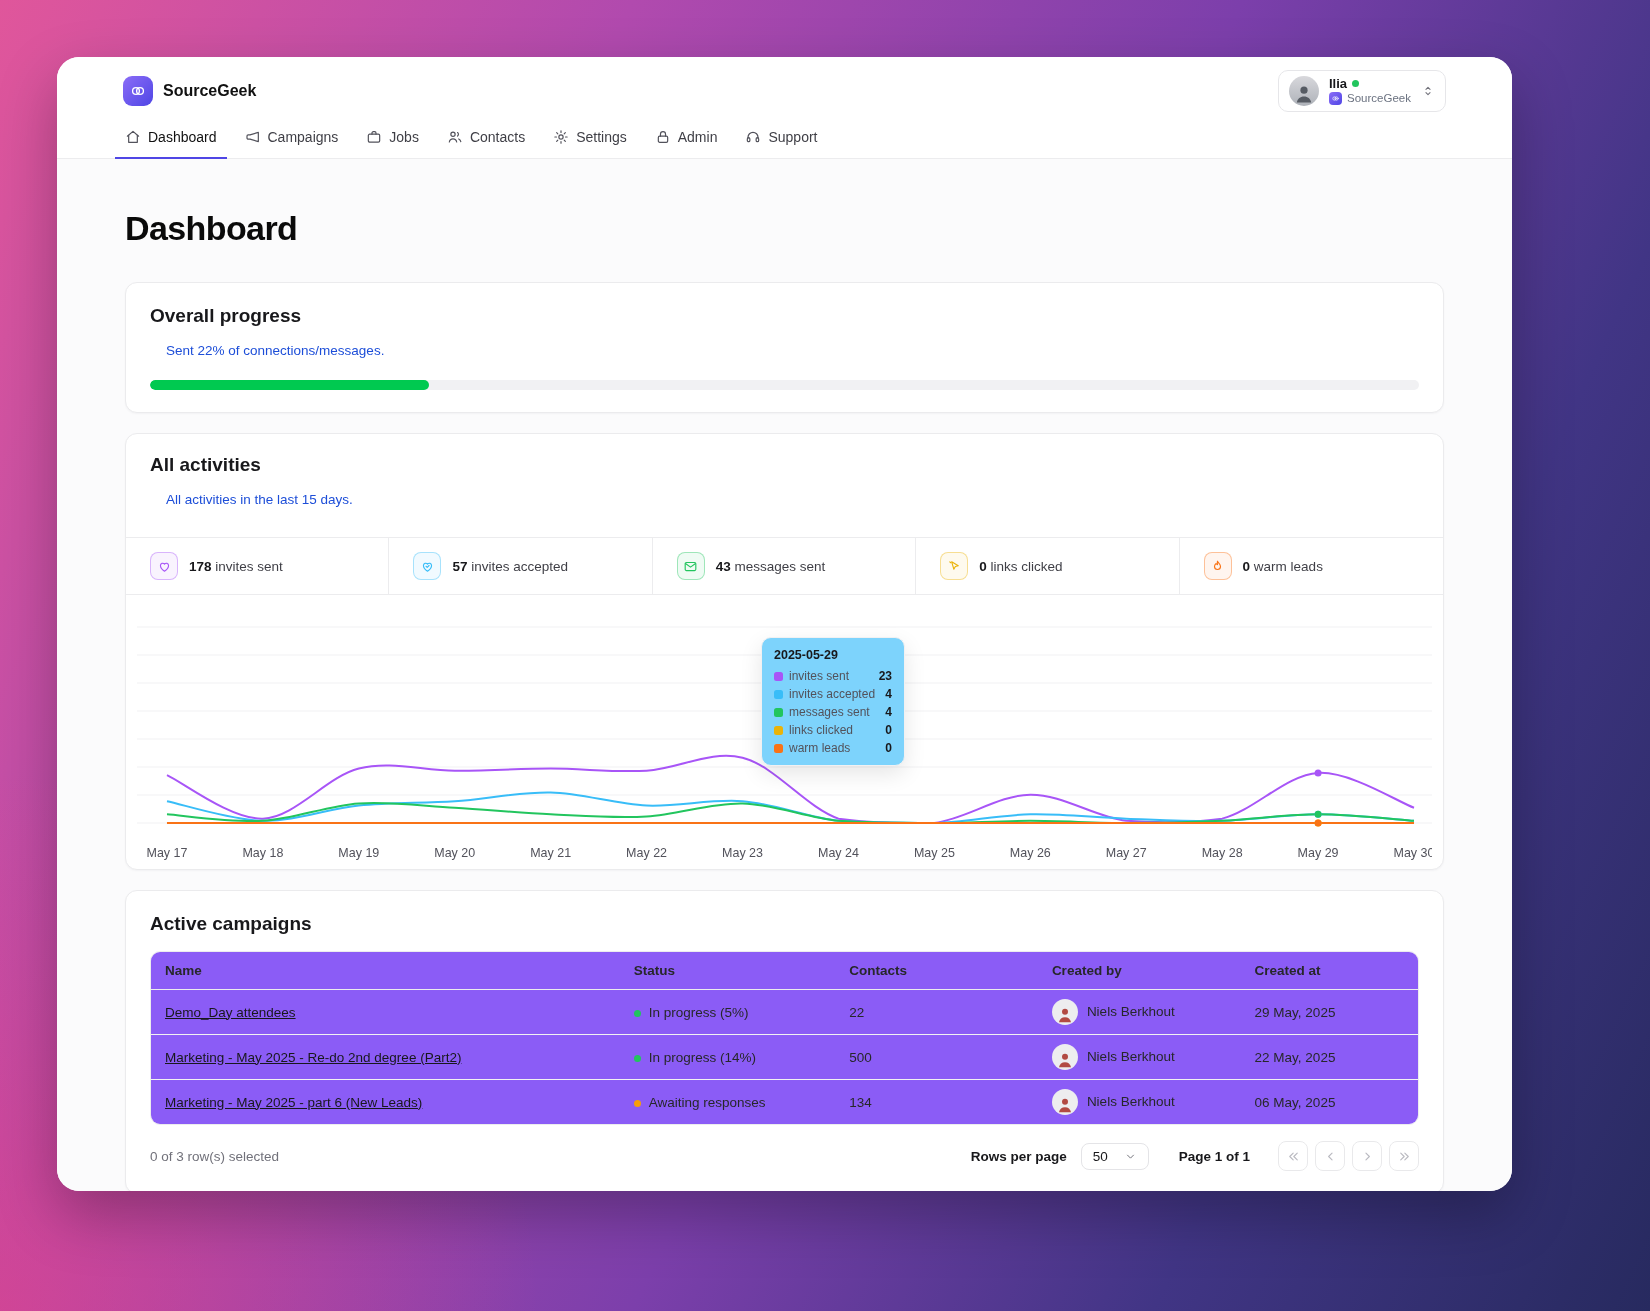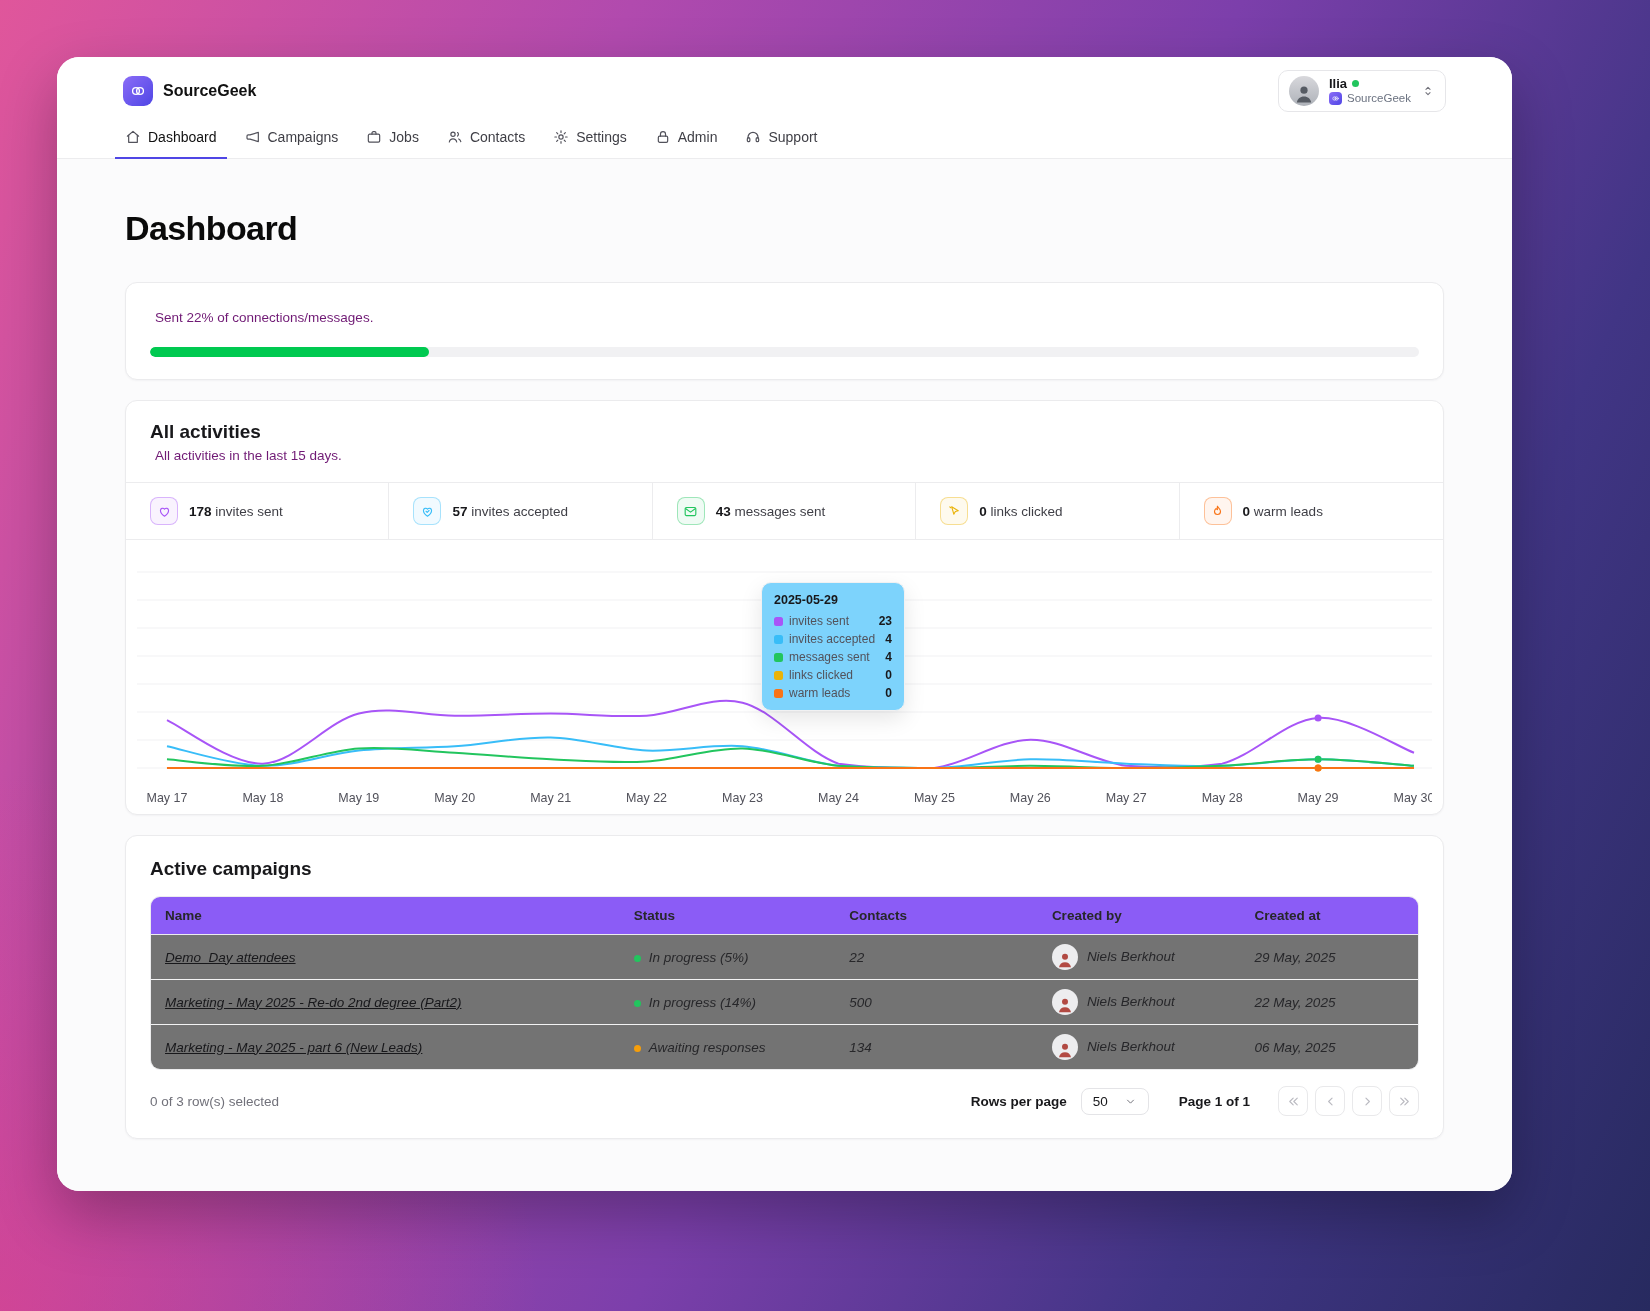--- a/index.html
+++ b/index.html
@@ -63,21 +63,21 @@
   
   .content { flex:1; background:#fbfbfc; padding:22px 68px 28px; overflow:hidden; }
   .page-title { font-size:34px; font-weight:800; letter-spacing:-0.6px; color:#0a0a0a; margin:28px 0 34px; }
   .card {
     background:#fff; border:1px solid #ebebed; border-radius:12px;
     box-shadow:0 1px 2px rgba(16,24,40,.04); margin-bottom:20px;
   }
   .card.pad { padding:22px 24px; }
   .card-head { padding:20px 24px 14px; }
   .card-title { font-size:19px; font-weight:700; color:#18181b; margin:0 0 5px; }
-  .card-sub { font-size:13.5px; color:#701a75; margin:5px; }
+  .card-sub { font-size:13.5px; color:#1d4ed8; margin:16px; }
   
   .progress-track { margin-top:22px; height:10px; border-radius:6px; background:#f1f1f3; overflow:hidden; }
   .progress-fill { height:100%; border-radius:6px; width:0; }
   
   .stats-row {
     display:grid; grid-template-columns:repeat(5,1fr);
     border-top:1px solid #ececee; border-bottom:1px solid #ececee;
   }
   .stat-cell { display:flex; align-items:center; gap:11px; padding:14px 24px; border-right:1px solid #ececee; font-size:13.5px; color:#3f3f46; }
   .stat-cell:last-child { border-right:none; }
@@ -94,21 +94,21 @@
   .tt-date { font-size:12.5px; font-weight:700; color:#18181b; margin-bottom:7px; }
   .tt-row { display:flex; align-items:center; gap:6px; font-size:12px; color:#52525b; margin-top:4px; }
   .tt-swatch { width:9px; height:9px; border-radius:2.5px; flex:0 0 auto; }
   .tt-label { flex:1; }
   .tt-val { font-weight:700; color:#18181b; }
   
   .campaigns-title { margin-bottom:16px; }
   .table-box { border:1px solid #ececee; border-radius:10px; overflow:hidden; }
   table { width:100%; border-collapse:collapse; font-size:13.5px; }
   th { text-align:left; padding:11px 14px; font-weight:600; color:#27272a; border-bottom:1px solid #ececee; background:#8b5cf6; }
-  td { padding:9px 14px; border-bottom:1px solid #f2f2f3; color:#27272a; background:#737373;font-style:italic; }
+  td { padding:9px 14px; border-bottom:1px solid #f2f2f3; color:#27272a; background:#8b5cf6; }
   tbody tr:last-child td { border-bottom:none; }
   th:nth-child(1){ width:37%; } th:nth-child(2){ width:17%; } th:nth-child(3){ width:16%; } th:nth-child(4){ width:16%; } th:nth-child(5){ width:14%; }
   .name-link { color:#18181b; text-decoration:underline; }
   .status-dot { width:7px; height:7px; border-radius:50%; display:inline-block; margin-right:8px; }
   .row-avatar {
     width:26px; height:26px; border-radius:50%; background:#ededef; color:#b24a43;
     display:inline-flex; align-items:flex-end; justify-content:center; overflow:hidden;
     margin-right:9px; vertical-align:middle;
   }
   
@@ -240,20 +240,21 @@
             </svg>
           </span>
           <span class="tab-label">Support</span>
         </a>
       </nav>
 
     <main class="content">
       <h1 class="page-title">Dashboard</h1>
 
       <section class="card pad">
+        <h2 class="card-title">Overall progress</h2>
         <p class="card-sub">Sent 22% of connections/messages.</p>
         <div class="progress-track">
           <div class="progress-fill" id="progress-fill" style="width: 22%; background: rgb(0, 201, 80);"></div>
         </div>
       </section>
 
       <section class="card">
         <div class="card-head">
           <h2 class="card-title">All activities</h2>
           <p class="card-sub">All activities in the last 15 days.</p>

